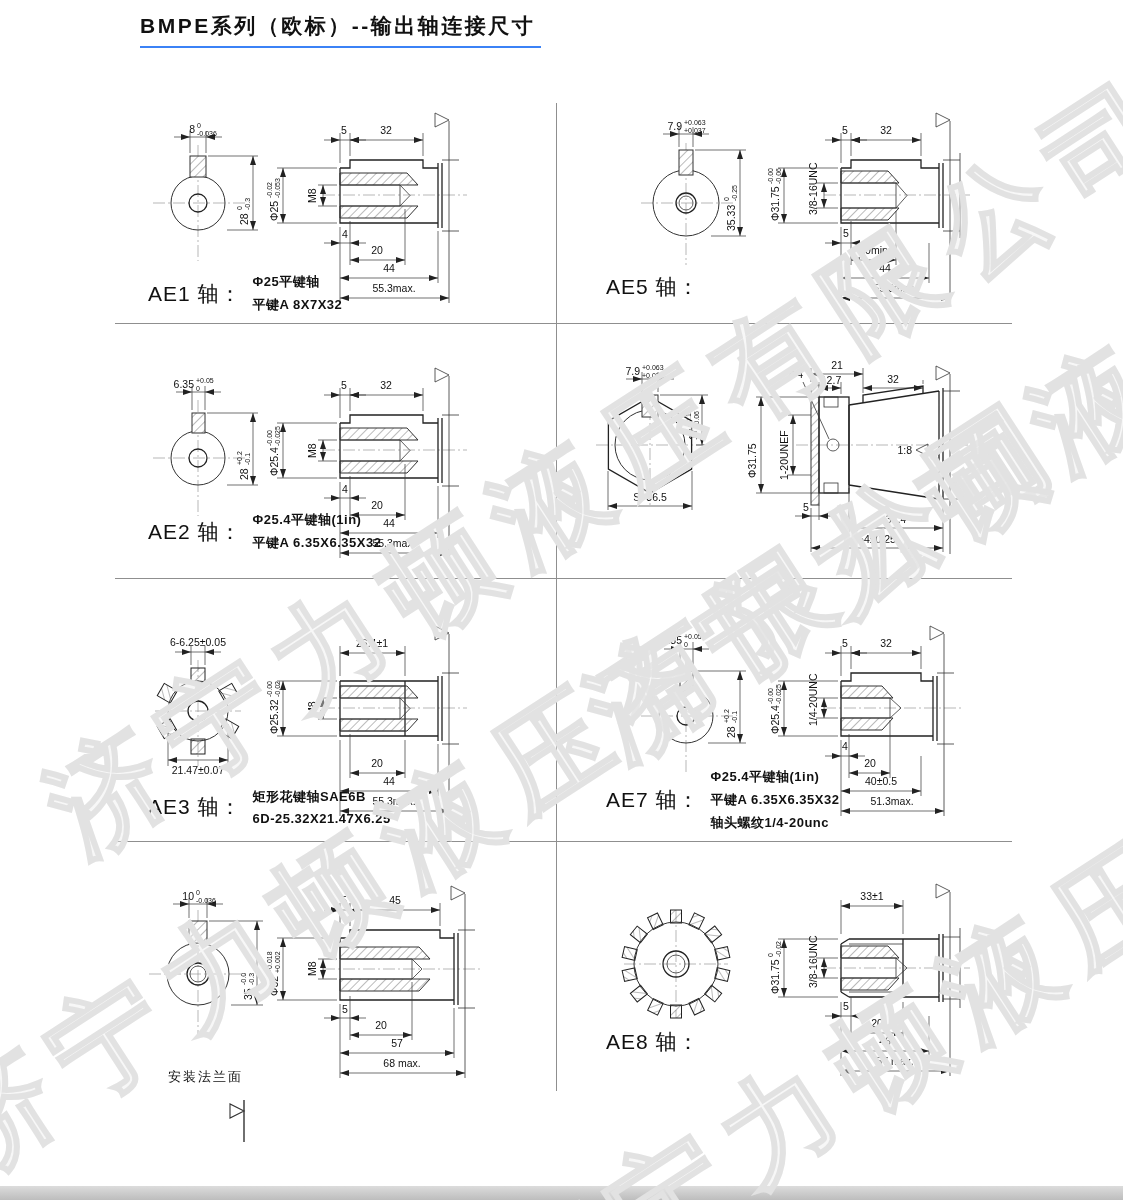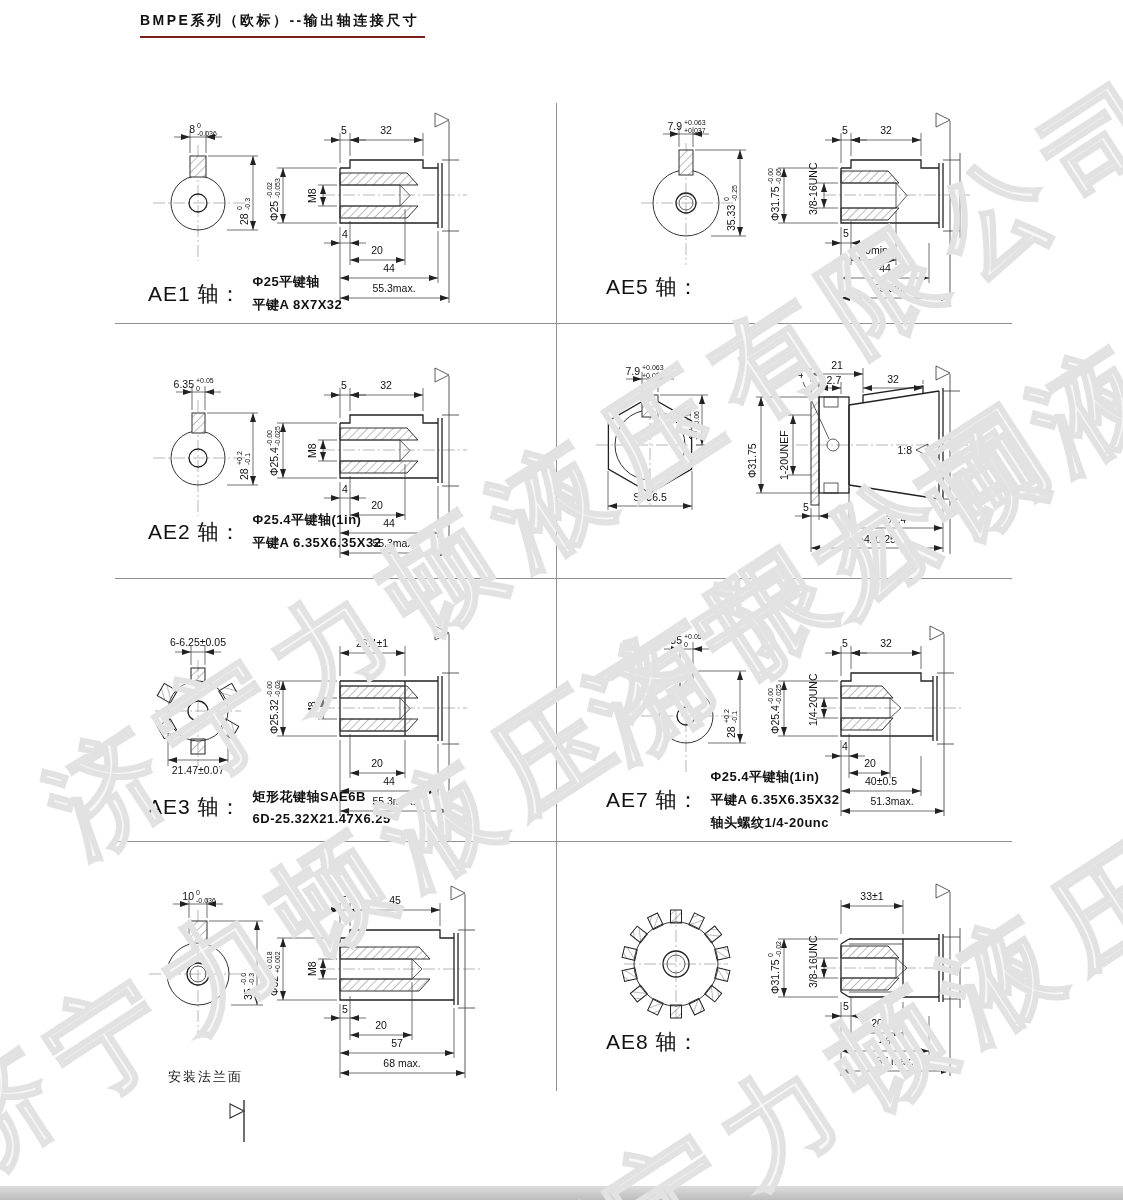--- a/index.html
+++ b/index.html
@@ -1,19 +1,19 @@
 <!DOCTYPE html>
 <html><head>
 <meta charset="utf-8">
 <style>
   html,body{margin:0;padding:0;background:#fff}
   #page{position:relative;width:1123px;height:1200px;background:#fff;overflow:hidden;
         font-family:"Liberation Sans",sans-serif;color:#111}
-  #title{position:absolute;left:140px;top:12px;font-size:14px;font-weight:bold;
-         letter-spacing:2.5px;border-bottom:2px solid #7f1d1d;padding:0 6px 6px 0;white-space:nowrap}
+  #title{position:absolute;left:140px;top:12px;font-size:21px;font-weight:bold;
+         letter-spacing:2.5px;border-bottom:2px solid #3b82f6;padding:0 6px 6px 0;white-space:nowrap}
   .divider{position:absolute;background:#8f8f8f}
   .panel{position:absolute}
   .panel svg{position:absolute;left:0;top:0;overflow:visible}
   .plabel{position:absolute;display:flex;align-items:center;gap:11px;z-index:2}
   .pname{font-size:21px;letter-spacing:1px;white-space:nowrap}
   .pdesc{display:flex;flex-direction:column;gap:5px;font-size:13px;font-weight:bold;letter-spacing:.5px}
   .pdesc span{white-space:nowrap}
   .ol{stroke:#222;stroke-width:1.3;fill:none}
   .tn{stroke:#333;stroke-width:.8;fill:none}
   .dm{stroke:#333;stroke-width:.7;fill:none}

